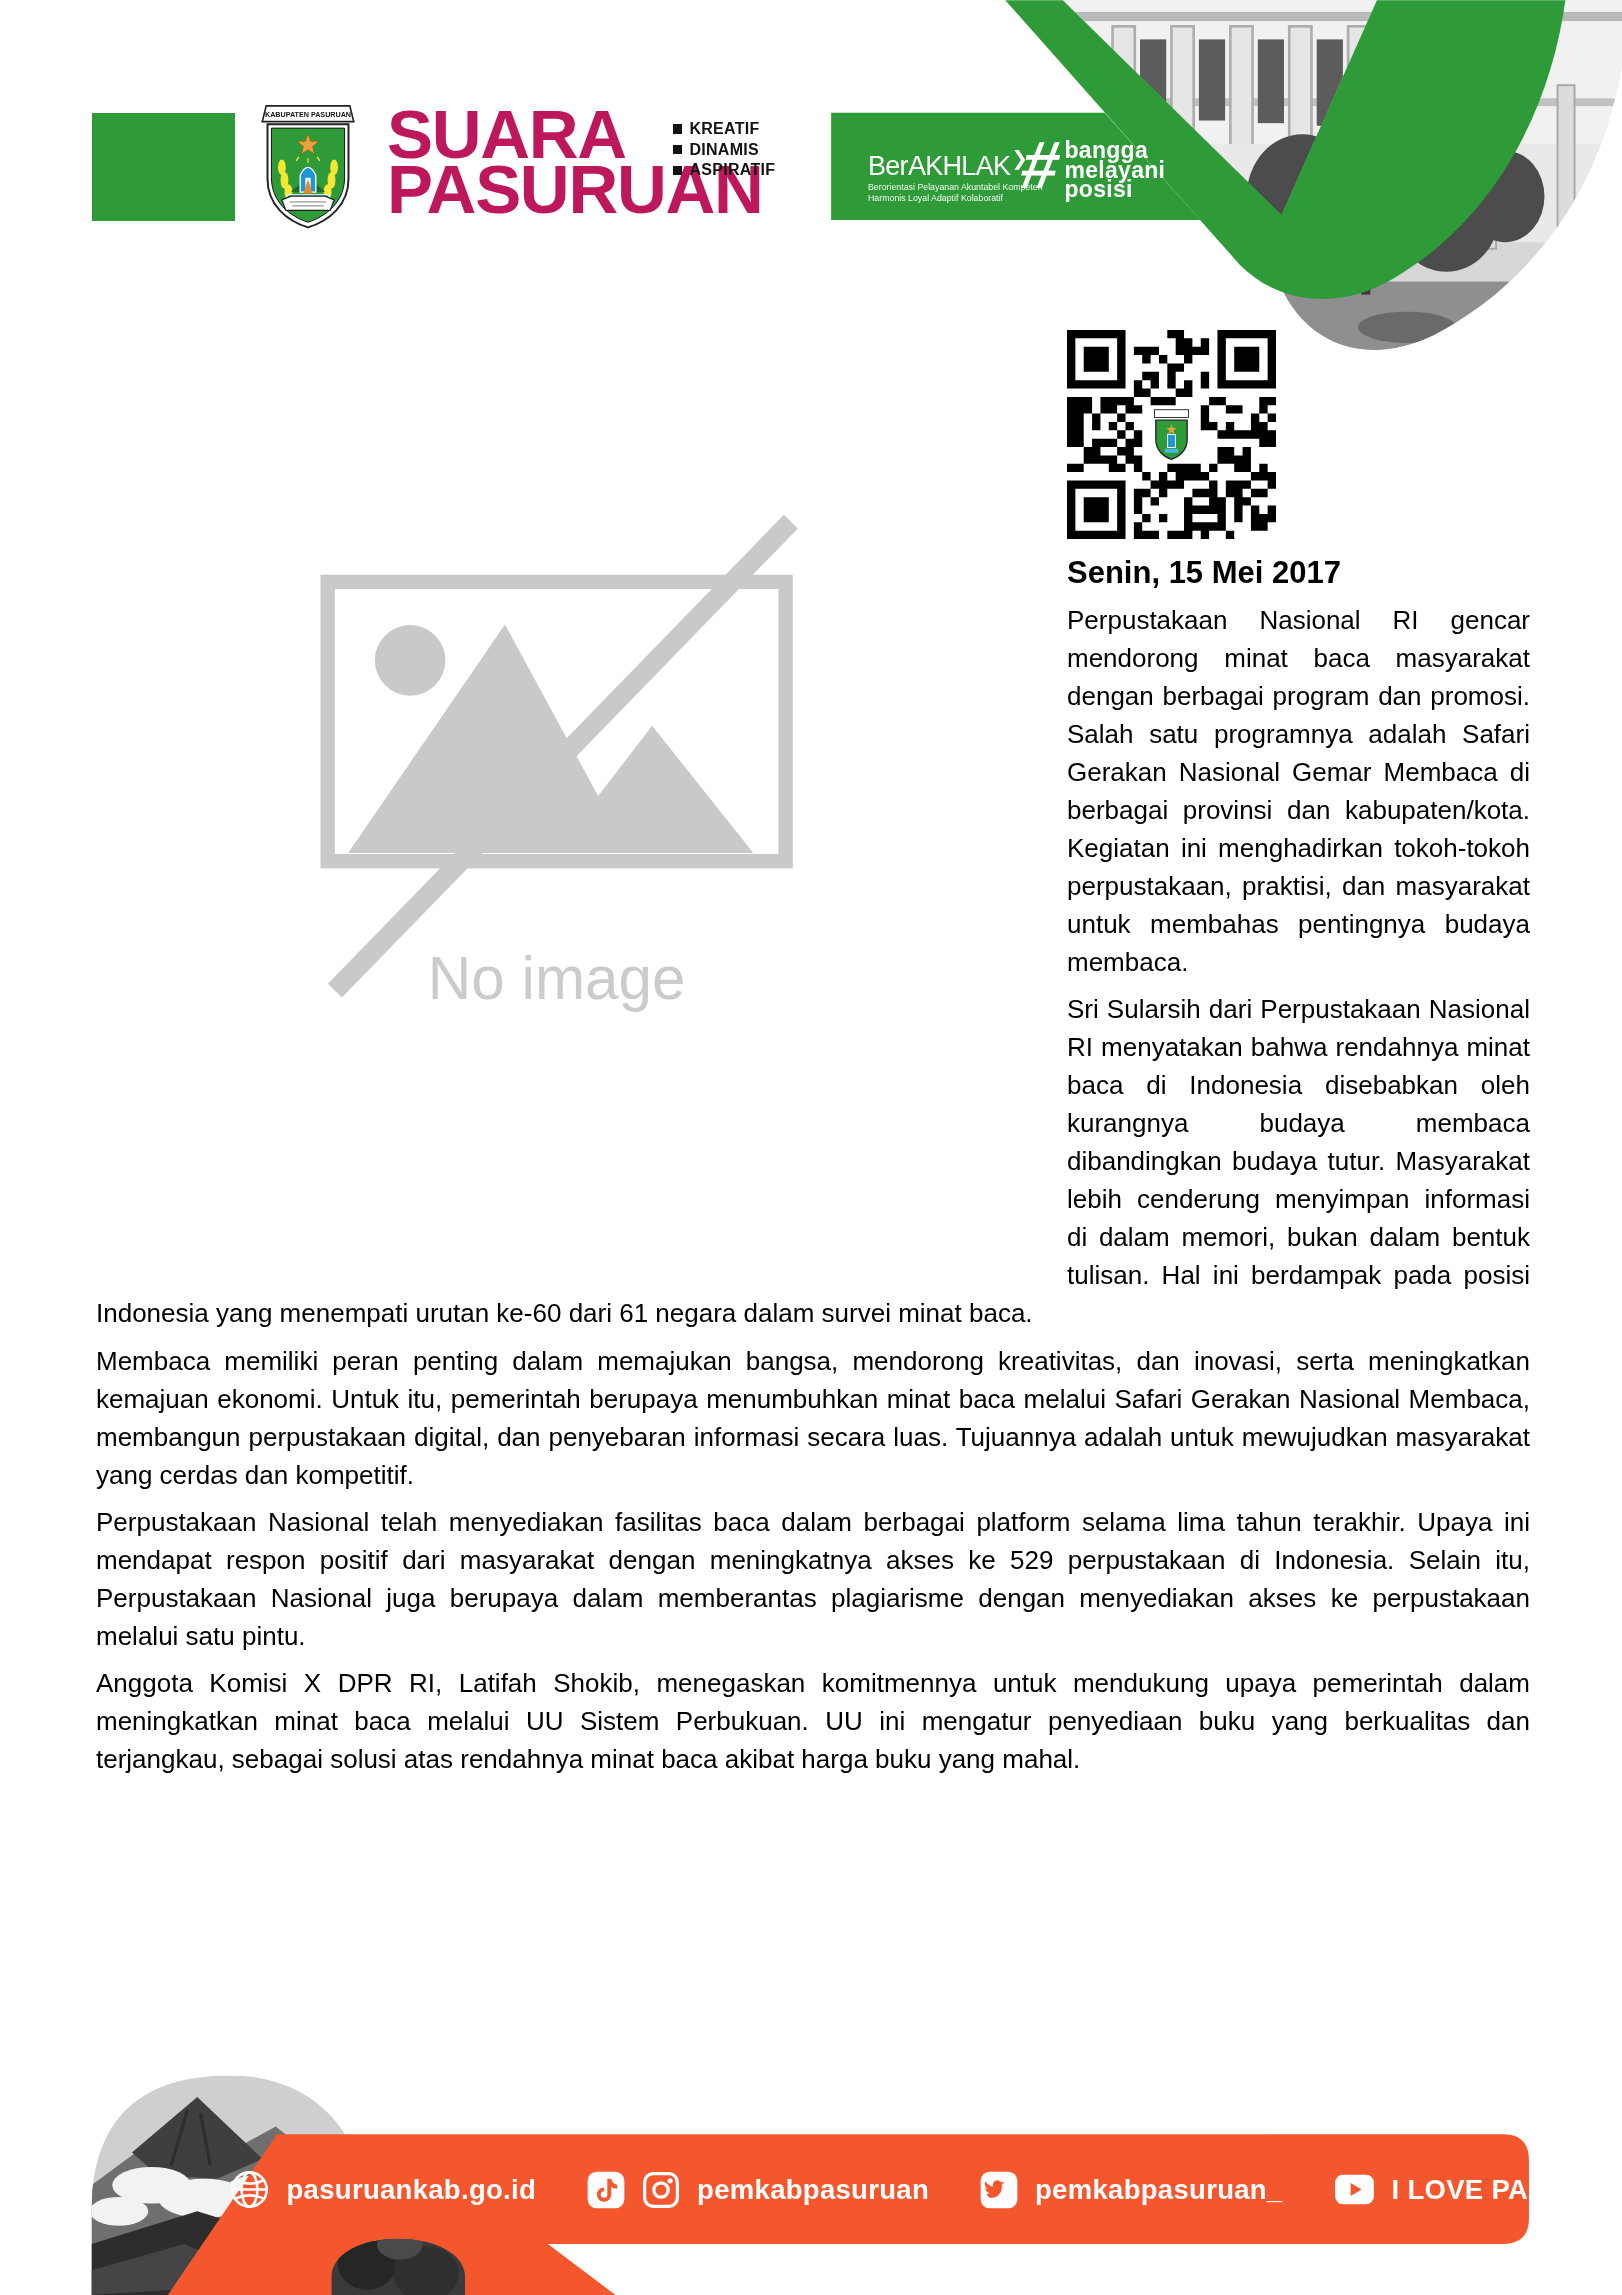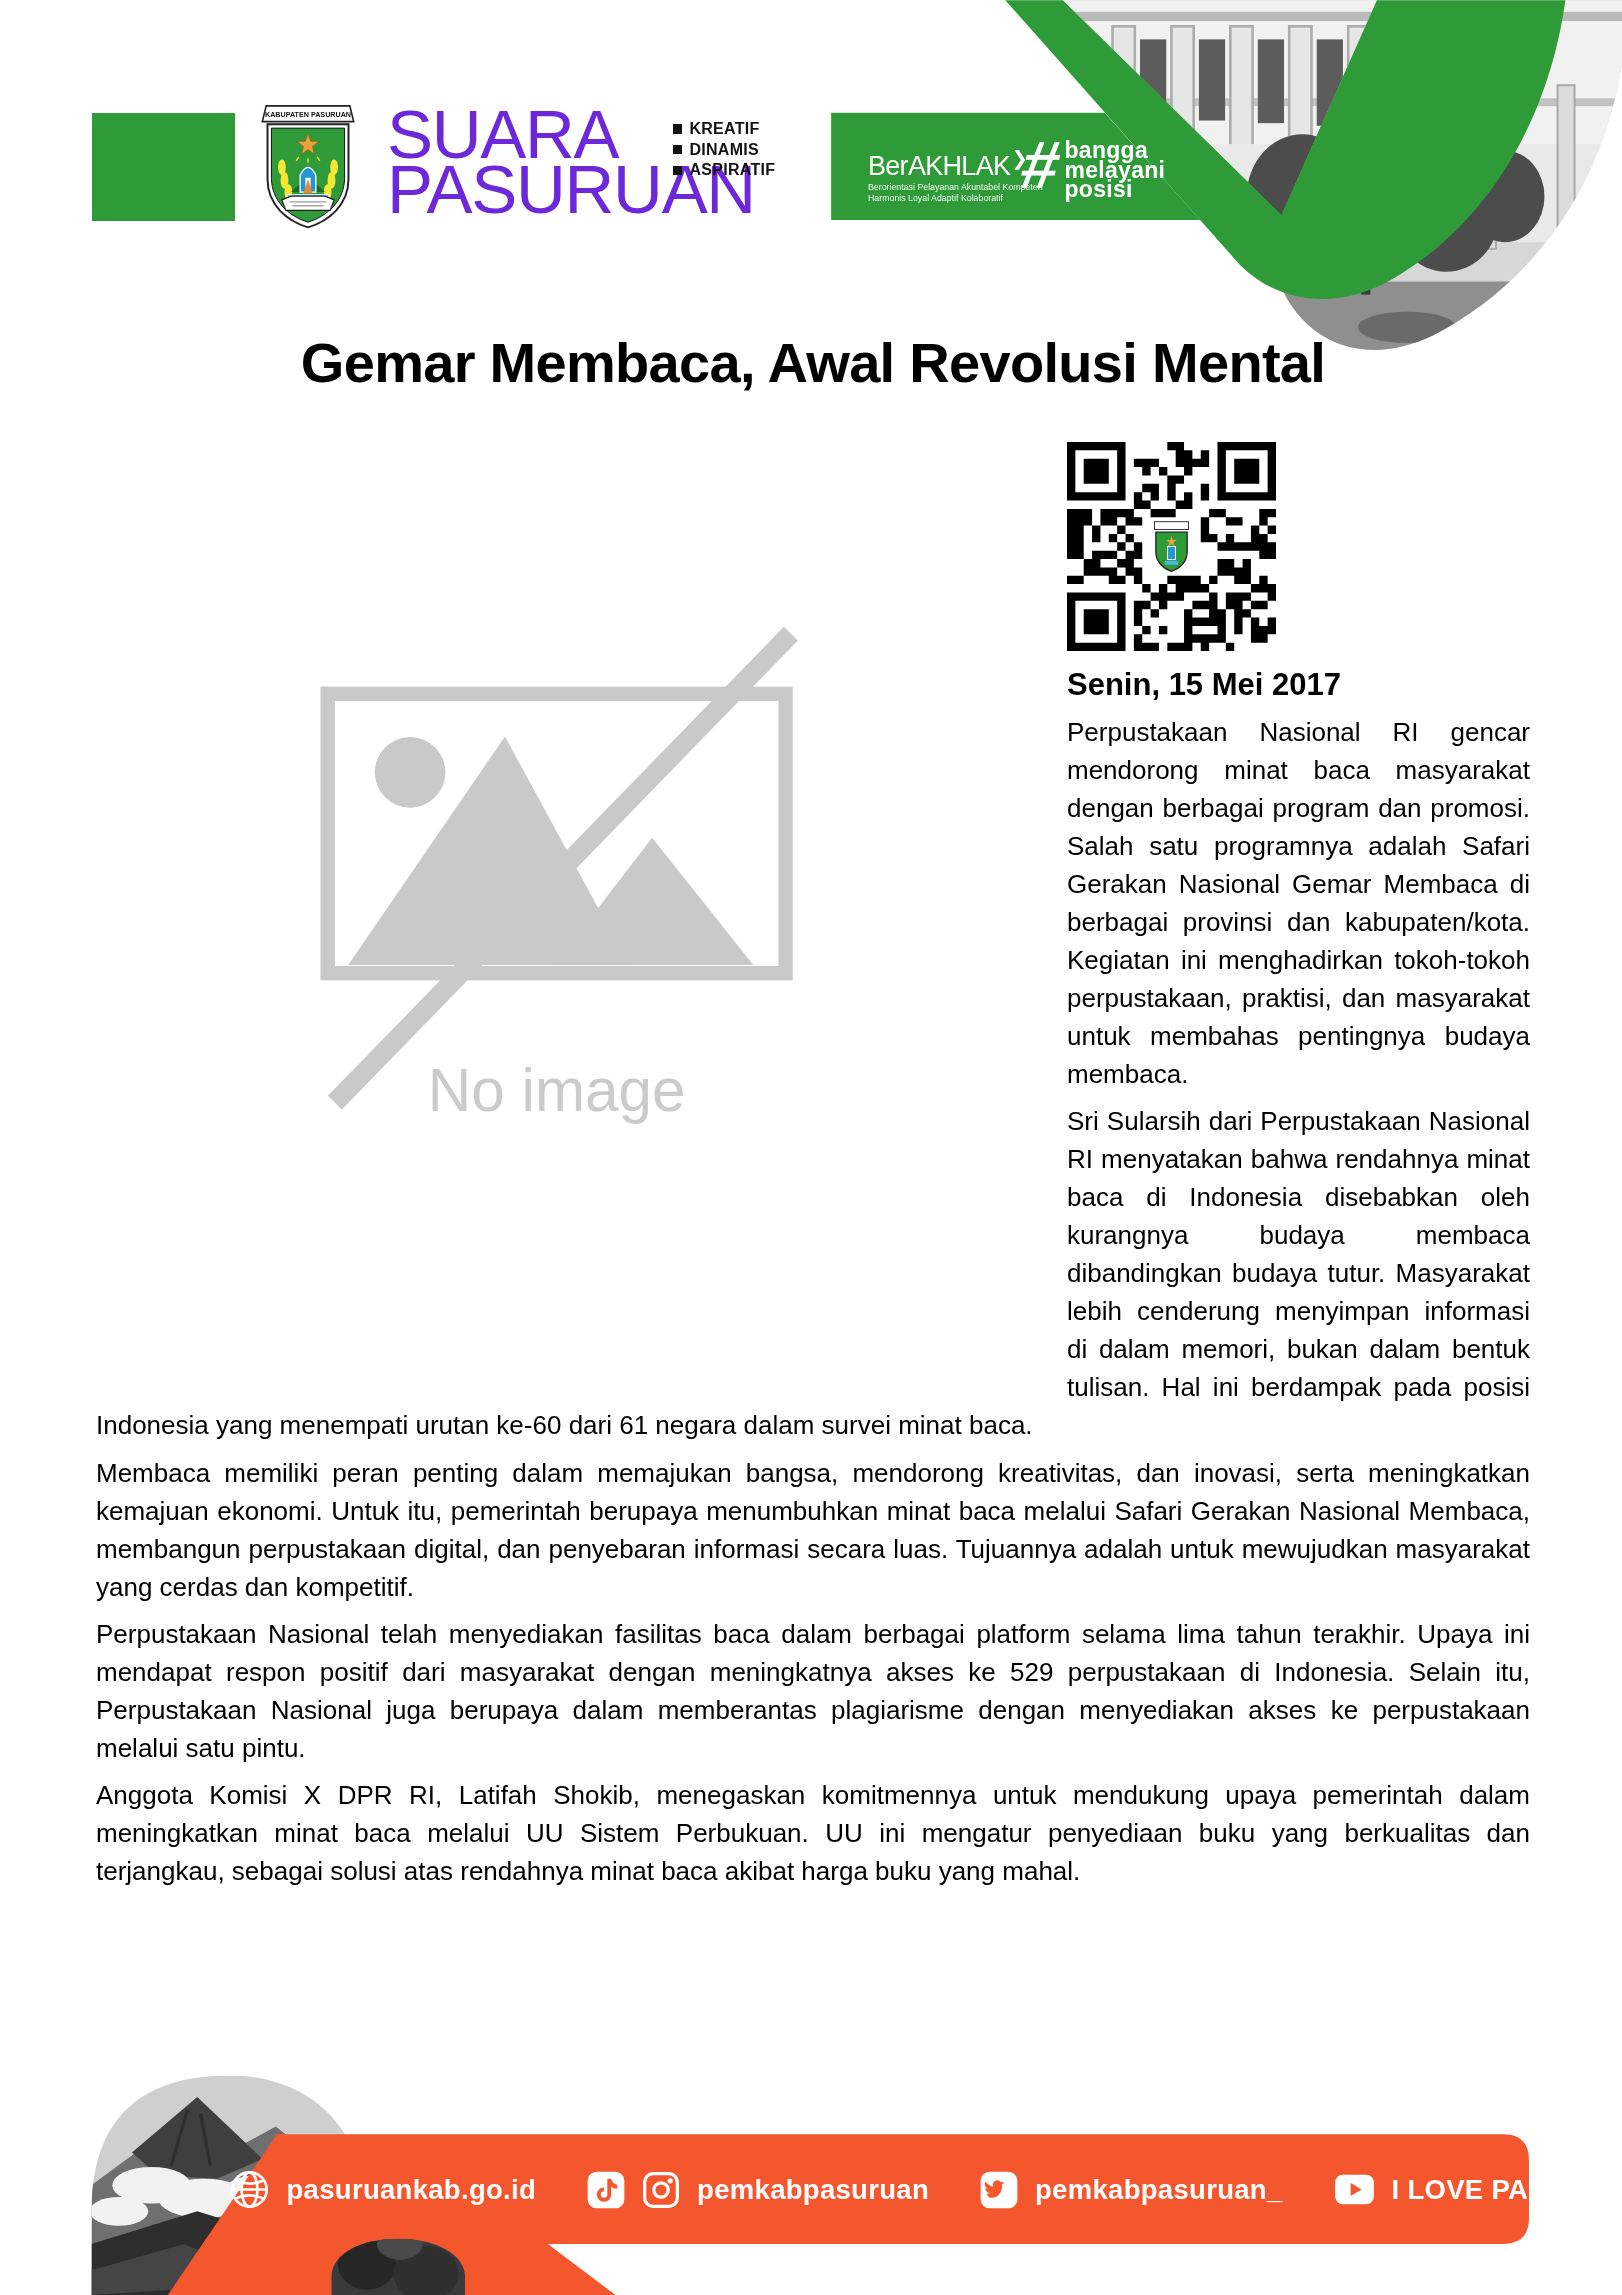--- a/index.html
+++ b/index.html
@@ -2,21 +2,21 @@
 <html style="font-size:10.5px"><head>
 <meta charset="utf-8">
 <style>
   html,body{margin:0;padding:0;background:#e8e8e8;}
   .page{position:relative;width:1623px;height:2295px;background:#ffffff;overflow:hidden;
         font-family:"Liberation Sans",sans-serif;}
   svg{display:block}
 
   
   .header-art{position:absolute;left:0;top:0;}
-  .brand-block{position:absolute;left:387px;top:107px;color:#6d28d9;font-weight:400;
+  .brand-block{position:absolute;left:387px;top:107px;color:#be185d;font-weight:700;
                font-size:69px;line-height:55px;letter-spacing:-1.3px;}
   .brand-block div{white-space:nowrap}
   .tagline{position:absolute;left:673px;top:120px;}
   .tagline-item{display:flex;align-items:center;gap:7.2px;margin-bottom:2.6px;}
   .tagline-bullet{width:9.2px;height:9.2px;background:#121212;flex:0 0 auto;}
   .tagline-item span{font-size:16px;font-weight:700;color:#121212;letter-spacing:0.3px;}
   .emblem{position:absolute;left:257px;top:102px;}
   .berakhlak{position:absolute;left:868px;top:151px;color:#fff;}
   .berakhlak-title{font-size:27px;font-weight:400;letter-spacing:-0.7px;white-space:nowrap;}
   .berakhlak-title .chev{display:inline-block;font-size:19.6px;transform:translateY(-10.5px);margin-left:1.3px;}
@@ -166,21 +166,20 @@
   <div class="hashtag">
     <div class="hashtag-symbol">#</div>
     <div class="hashtag-words">
       <div>bangga</div>
       <div>melayani</div>
       <div>posisi</div>
     </div>
   </div>
 
   <div class="article">
-    <h1 class="article-title">Gemar Membaca, Awal Revolusi Mental</h1>
 
     <div class="noimage-float">
       <svg width="971" height="942" viewBox="0 0 1484 1440">
         <defs>
             <clipPath id="phframe">
               <rect x="366" y="397" width="676" height="403"></rect>
             </clipPath>
           </defs>
         <rect x="354" y="385" width="700" height="427" fill="#ffffff" stroke="#c9c9c9" stroke-width="22"></rect>
         <g clip-path="url(#phframe)" fill="#c9c9c9">

